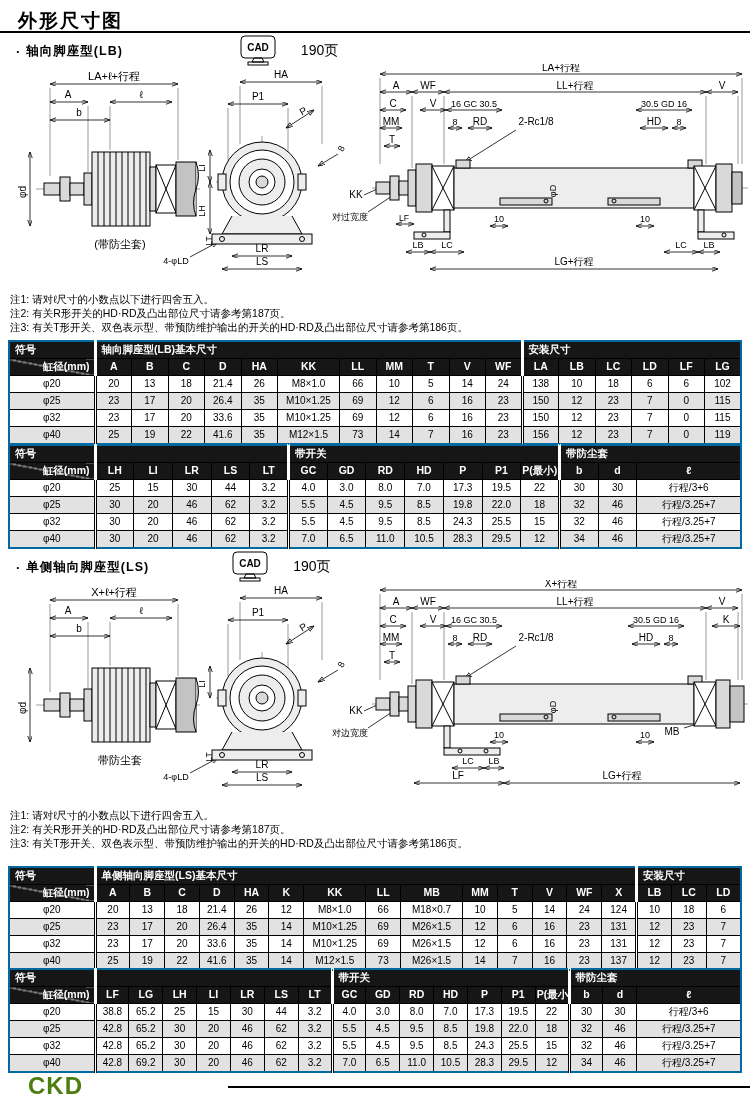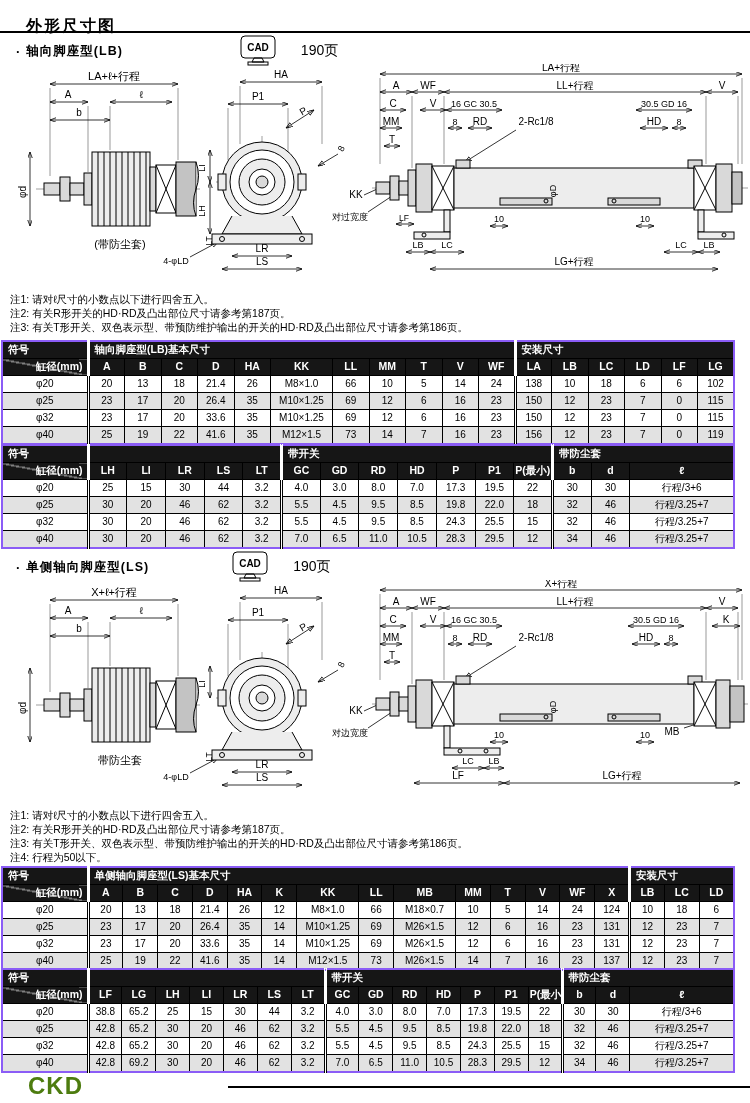--- a/index.html
+++ b/index.html
@@ -1,20 +1,20 @@
 <!DOCTYPE html>
 <html><head>
 <meta charset="utf-8">
 <style>
   html,body{margin:0;padding:0;background:#fff;}
   .page{position:relative;width:750px;height:1103px;background:#fff;overflow:hidden;
         font-family:"Liberation Sans","DejaVu Sans",sans-serif;color:#000;}
   
   .titlebar{position:absolute;left:0;top:0;width:750px;}
-  .title{position:absolute;left:14px;top:4px;font-size:16px;font-weight:bold;letter-spacing:2px;margin:12px;}
+  .title{position:absolute;left:14px;top:4px;font-size:19px;font-weight:bold;letter-spacing:2px;margin:4px;}
   .title-rule{position:absolute;left:0;top:31px;width:750px;height:2px;background:#000;}
   
   .sec-head{position:absolute;left:16px;height:30px;display:flex;align-items:center;gap:6px;}
   .sec-marker{font-weight:bold;font-size:13px;}
   .sec-label{font-size:12.5px;font-weight:bold;letter-spacing:1px;}
   .cad-wrap{margin-left:110px;display:flex;align-items:center;gap:24px;}
   .cad-page{font-size:14px;}
   
   svg.drawing{position:absolute;left:0;}
   svg text{font-family:"Liberation Sans","DejaVu Sans",sans-serif;font-size:10px;fill:#000;text-anchor:middle;}
@@ -23,22 +23,22 @@
   svg .t11{font-size:11px;}
   svg line,svg path,svg rect,svg circle,svg polyline,svg polygon{stroke:#000;stroke-width:1;fill:none;}
   svg .f1{fill:#ededed;} svg .f2{fill:#d9d9d9;} svg .f3{fill:#c3c3c3;} svg .fw{fill:#fff;}
   svg .cl{stroke:#777;stroke-width:.7;stroke-dasharray:10 2 2 2;}
   svg .ext{stroke:#555;stroke-width:.6;}
   svg .dl{stroke-width:.8;marker-start:url(#arr);marker-end:url(#arr);}
   svg .ll{stroke-width:.8;marker-end:url(#arr);}
   
   .notes{position:absolute;left:10px;font-size:10.5px;line-height:14px;}
   
-  table.dim{position:absolute;left:1px;width:734px;border-collapse:collapse;table-layout:fixed;
-            border:2px solid #8b5cf6;}
+  table.dim{position:absolute;left:8px;width:734px;border-collapse:collapse;table-layout:fixed;
+            border:2px solid #0369a1;}
   table.dim th,table.dim td{border:1px solid #000;font-size:10px;height:16px;line-height:1.05;
             padding:0 1px;text-align:center;overflow:hidden;white-space:nowrap;}
   table.dim thead th{background:#161616;color:#fff;font-weight:bold;font-size:10.5px;}
   table.dim th.gh{text-align:left;padding-left:5px;}
   table.dim .gs{border-left:3px double #000;}
   table.dim thead th.gs{border-left:3px double #fff;margin-top:44px;}
   table.dim tbody tr.alt{background:#e2e2e2;}
   table.dim th.diag{text-align:right;padding-right:4px;background-color:#161616;
       background-image:linear-gradient(to right top,transparent 47%,#808080 47%,#808080 52%,transparent 52%);}
   table.dim td.lcol{text-align:center;}
@@ -709,21 +709,20 @@
       <text x="672" y="155">MB</text>
       <text x="458" y="199">LF</text>
       <text x="622" y="199">LG+行程</text>
     </g>
   </svg>
 
   <div class="notes" style="top:808px;">
     <div>注1: 请对ℓ尺寸的小数点以下进行四舍五入。</div>
     <div>注2: 有关R形开关的HD·RD及凸出部位尺寸请参考第187页。</div>
     <div>注3: 有关T形开关、双色表示型、带预防维护输出的开关的HD·RD及凸出部位尺寸请参考第186页。</div>
-    <div>注4: 行程为50以下。</div>
   </div>
 
   <table class="dim" style="top:866px;">
       <colgroup>
         <col style="width: 86px;">
         <col>
         <col>
         <col>
         <col>
         <col>

